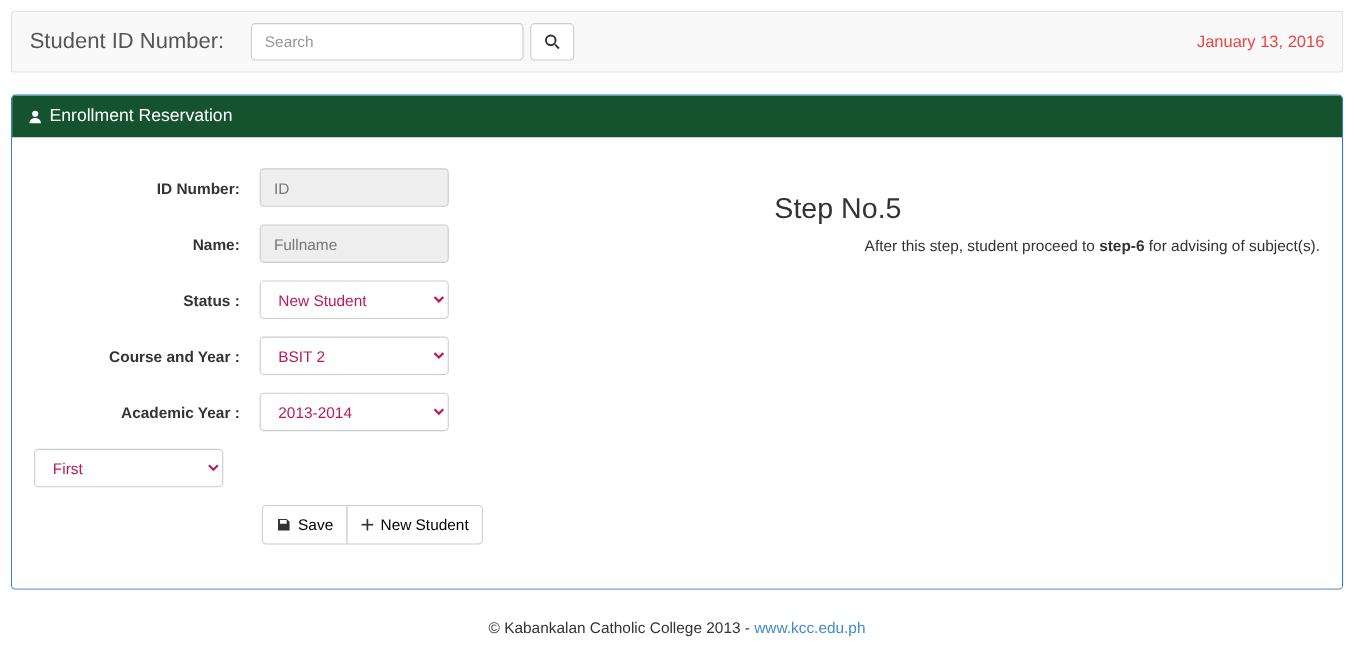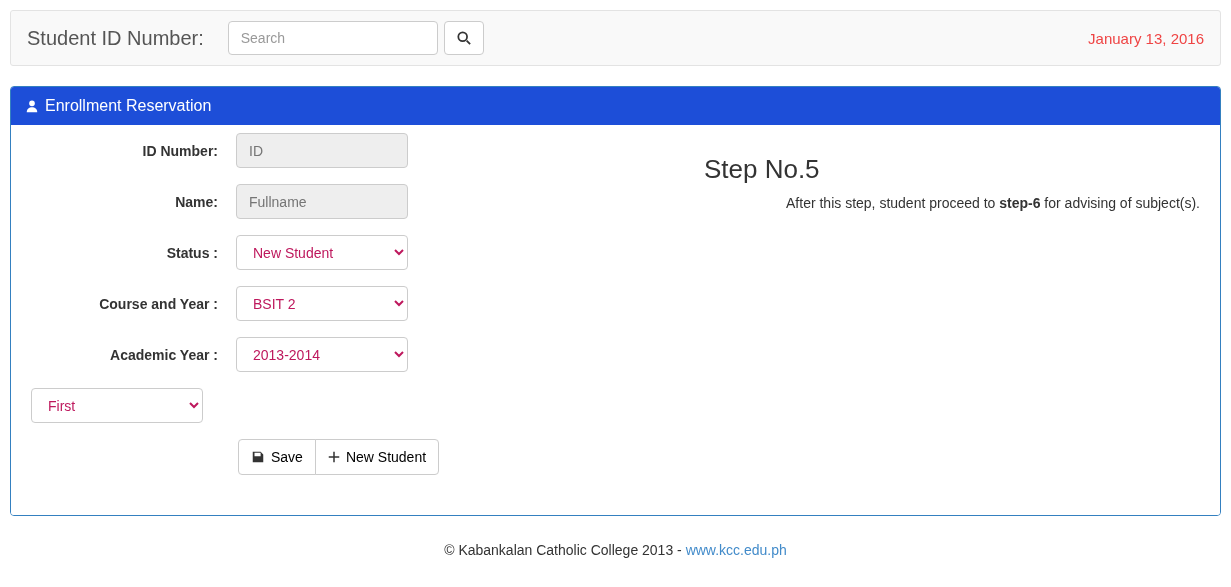--- a/index.html
+++ b/index.html
@@ -19,21 +19,21 @@
     display: flex;
     align-items: center;
     justify-content: space-between;
   }
   .topbar .label {
     font-size: 20px;
     color: #555;
     margin-right: 24px;
   }
   .search-input {
-    width: 210px;
+    width: 248px;
     height: 34px;
     padding: 6px 12px;
     font-size: 14px;
     color: #555;
     background: #fff;
     border: 1px solid #ccc;
     border-radius: 4px;
   }
   .search-input::placeholder { color: #999; }
   .search-btn {
@@ -51,31 +51,31 @@
   .spacer { flex: 1; }
   .date { font-size: 15px; color: #ef4444; }
 
   .panel {
     margin: 20px 10px 10px 10px;
     border: 1px solid #3480c0;
     border-radius: 4px;
     overflow: hidden;
   }
   .panel-header {
-    background: #1d4ed8;
+    background: #14532d;
     color: #fff;
     padding: 10px 14px;
     font-size: 16px;
     display: flex;
     align-items: center;
     gap: 6px;
   }
   .panel-body {
     background: #fff;
-    padding: 8px 20px 40px 20px;
+    padding: 28px 20px 40px 20px;
     display: flex;
     align-items: flex-start;
   }
   .form-col { width: 55%; }
   .info-col { flex:1; padding-left: 30px; padding-top: 6px; }
   .info-col h2 { font-size: 26px; font-weight: 500; margin: 15px 0 10px 0; color:#333; }
   .info-col p { font-size: 14px; color:#333; margin:0;text-align:right; }
   .form-row {
     display: flex;
     align-items: center;

